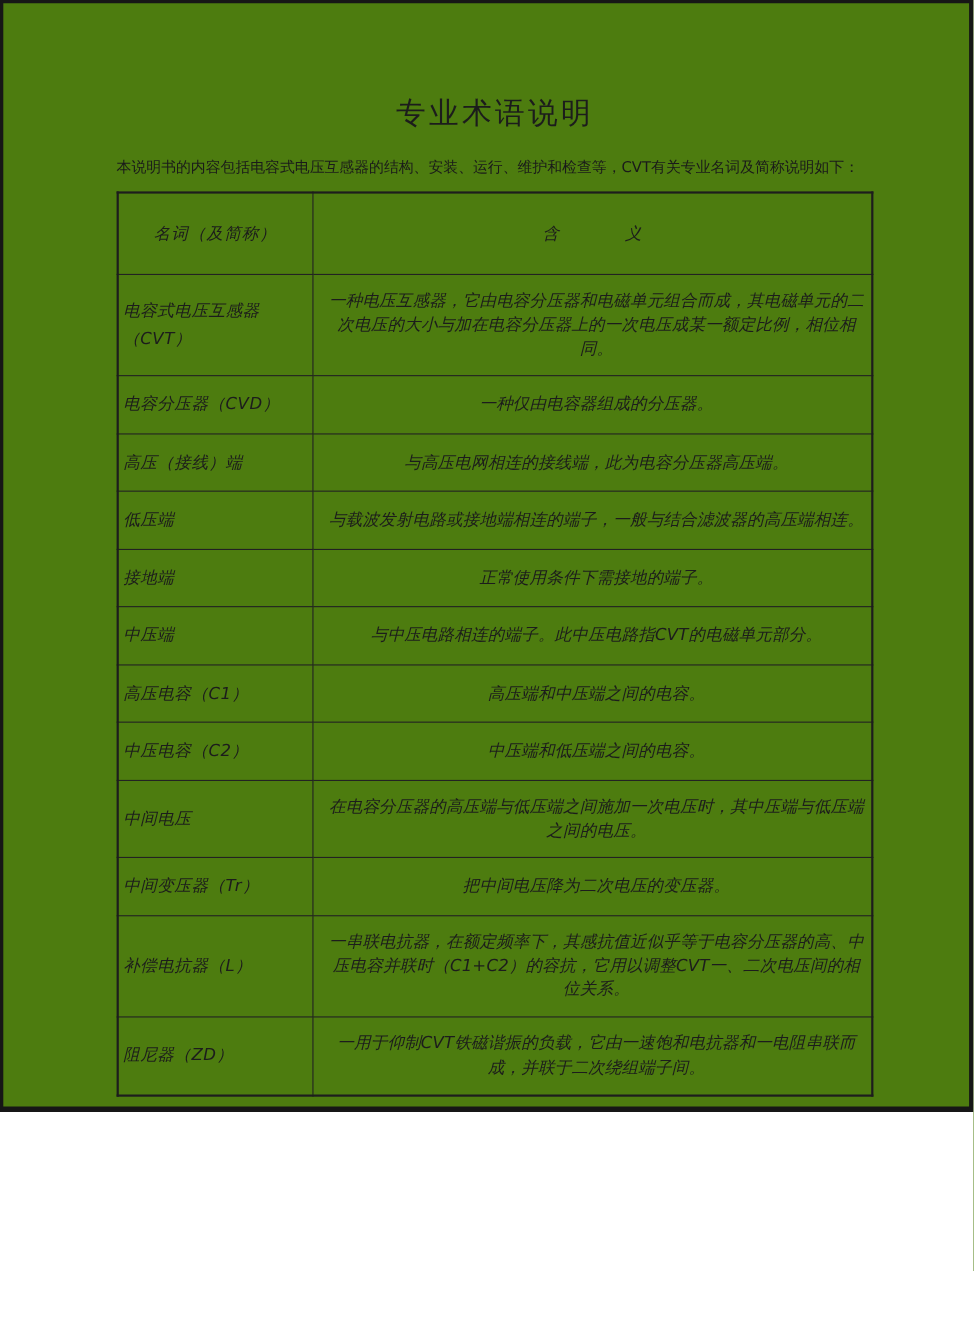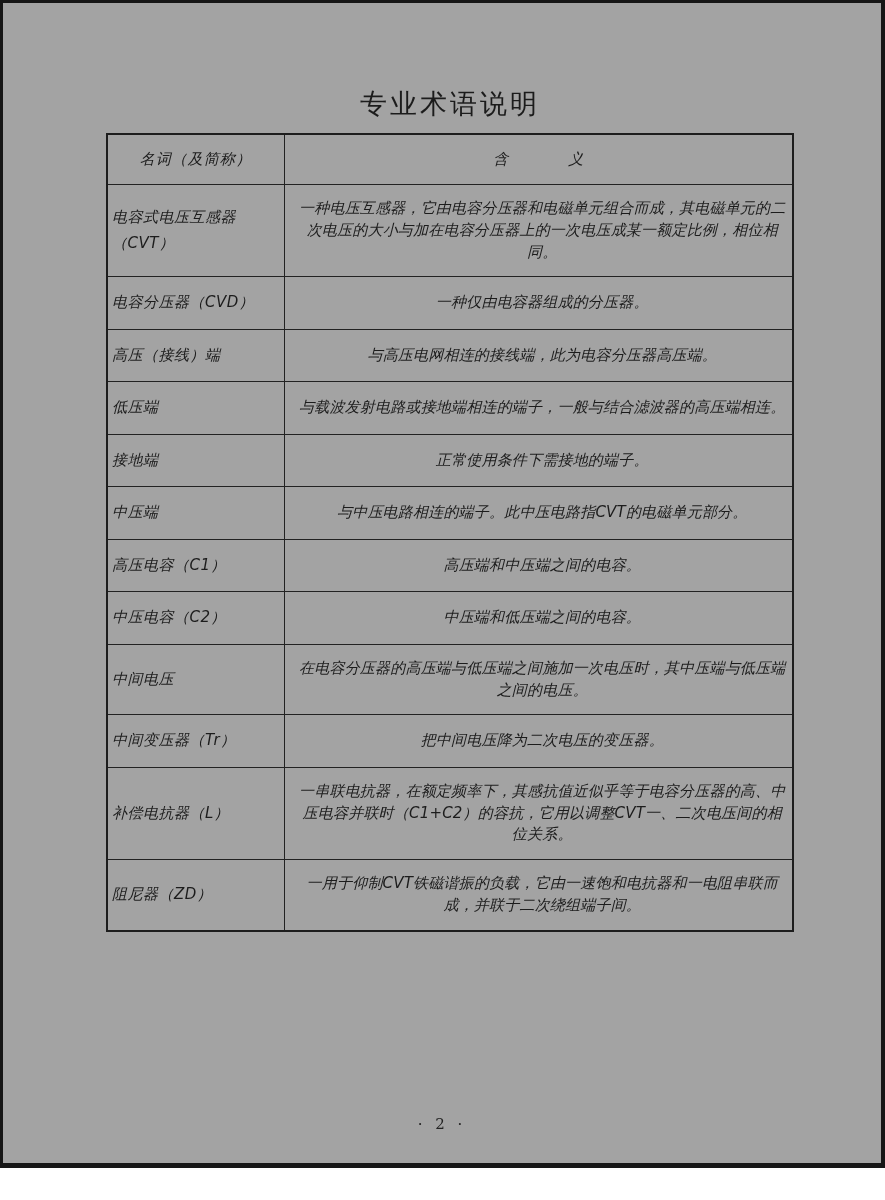--- a/index.html
+++ b/index.html
@@ -1,21 +1,21 @@
 <!DOCTYPE html>
 <html lang="zh"><head>
 <meta charset="utf-8">
 <style>
   html, body { margin: 0; padding: 0; background: #ffffff; }
   .page {
     position: relative;
     width: 885px;
-    height: 1168px;
+    height: 1011px;
     box-sizing: border-box;
-    background: #a3a3a3;
+    background: #4d7c0f;
     border: 3px solid #161616;
     border-right-width: 4px;
     border-bottom-width: 5px;
     overflow: hidden;
     font-family: "DejaVu Sans", sans-serif;
     color: #1c1c1c;
   }
   .content {
     position: absolute;
     left: 103px;
@@ -53,21 +53,21 @@
   th.term-h {
     width: 177px;
     font-size: 15px;
     text-align: center;
     padding: 11px 4px;
     letter-spacing: 1px;
   }
   th.meaning-h {
     font-size: 15px;
     text-align: center;
-    padding: 15px 4px;
+    padding: 27px 4px;
   }
   td.term {
     width: 177px;
     text-align: left;
     vertical-align: middle;
     font-size: 15px;
     line-height: 1.7;
     padding: 13px 4px;
     white-space: pre-line;
     letter-spacing: 0.5px;
@@ -93,20 +93,21 @@
   }
 </style>
 </head>
 <body>
 
 <div class="page">
   <div class="content">
 
     <h1 class="doc-title">专业术语说明</h1>
 
+    <p class="intro">本说明书的内容包括电容式电压互感器的结构、安装、运行、维护和检查等，CVT有关专业名词及简称说明如下：</p>
 
     <table class="terms">
       <thead>
         <tr>
           <th class="term-h">名词（及简称）</th>
           <th class="meaning-h">含　　　　义</th>
         </tr>
       </thead>
       <tbody>
   <tr>

